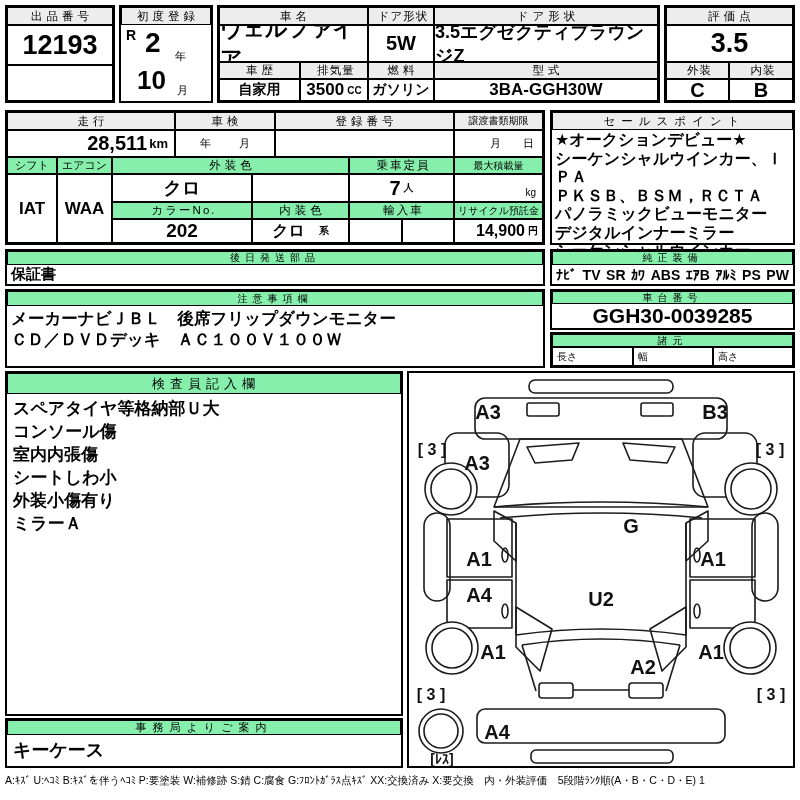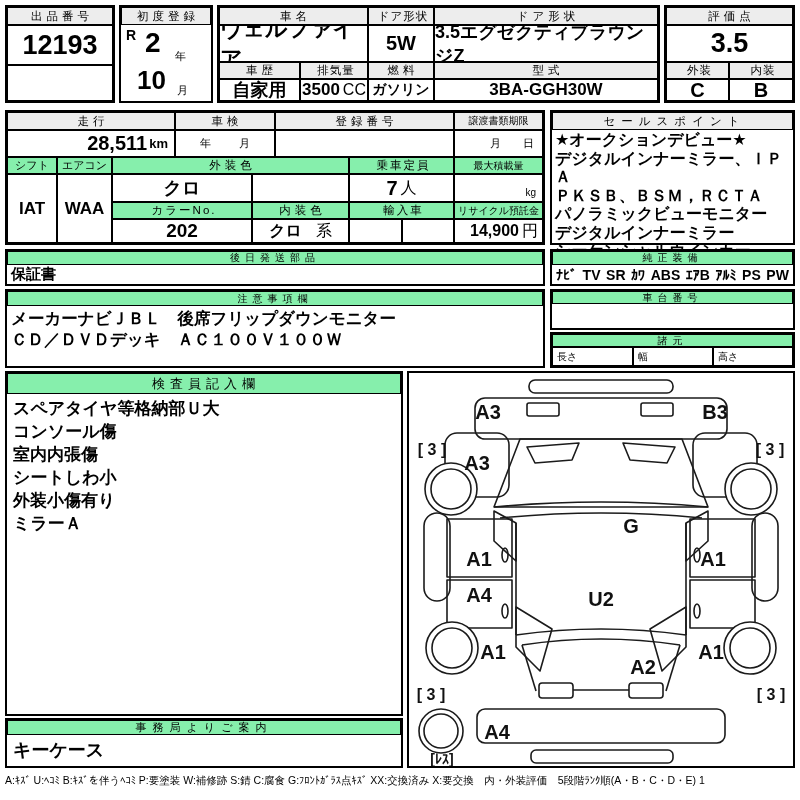--- a/index.html
+++ b/index.html
@@ -9,21 +9,21 @@
   }
   .box{position:absolute;border:2px solid #000;background:#fff;box-sizing:border-box;}
   .c{position:absolute;border:1px solid #000;box-sizing:border-box;display:flex;align-items:center;justify-content:center;overflow:hidden;}
   .h{background:#ededed;font-size:11.5px;letter-spacing:4px;padding-left:4px;}
   .hg{background:#86efac;font-size:11.5px;letter-spacing:4px;padding-left:4px;}
   .tight{letter-spacing:0;font-size:10px;padding-left:0;}
   .v{font-weight:bold;}
   .left{justify-content:flex-start;font-family:Liberation Serif, serif;}
   .right{justify-content:flex-end;}
   .nb{border:none;}
-  .unit{font-weight:normal;font-size:16px;margin-left:3px;}
+  .unit{font-weight:bold;font-size:10px;margin-left:3px;}
   .lines{position:absolute;box-sizing:border-box;font-weight:bold;}
   .dln{fill:none;stroke:#1b1b1b;stroke-width:1.6;stroke-linejoin:round;}
   .dwh{fill:#fff;stroke:#1b1b1b;stroke-width:1.6;}
   .dtx{font-weight:bold;fill:#111;text-anchor:middle;font-size:20px;font-family:inherit;}
   .dtx-s{font-size:16px;}
   .dtx-xs{font-size:14px;}
 </style>
 </head>
 <body>
 
@@ -50,21 +50,21 @@
     <div class="c h" style="left:0;top:0;width:149px;height:18px">車名</div>
     <div class="c h" style="left:149px;top:0;width:66px;height:18px;letter-spacing:1px">ドア形状</div>
     <div class="c h" style="left:215px;top:0;width:224px;height:18px">ドア形状</div>
     <div class="c v" style="left:0;top:18px;width:149px;height:37px;font-size:22px">ヴェルファイア</div>
     <div class="c v" style="left:149px;top:18px;width:66px;height:37px;font-size:20px">5W</div>
     <div class="c v" style="left:215px;top:18px;width:224px;height:37px;font-size:18px">3.5エグゼクティブラウンジZ</div>
     <div class="c h" style="left:0;top:55px;width:81px;height:17px">車歴</div>
     <div class="c h" style="left:81px;top:55px;width:68px;height:17px;letter-spacing:1px">排気量</div>
     <div class="c h" style="left:149px;top:55px;width:66px;height:17px">燃料</div>
     <div class="c h" style="left:215px;top:55px;width:224px;height:17px">型式</div>
-    <div class="c v" style="left:0;top:72px;width:81px;height:22px;font-size:18px">自家用</div>
+    <div class="c v" style="left:0;top:72px;width:81px;height:22px;font-size:14px">自家用</div>
     <div class="c v" style="left:81px;top:72px;width:68px;height:22px;font-size:17px">
       <span>3500</span>
         <span class="unit">CC</span>
     </div>
     <div class="c v" style="left:149px;top:72px;width:66px;height:22px;font-size:14px">ガソリン</div>
     <div class="c v" style="left:215px;top:72px;width:224px;height:22px;font-size:17px">3BA-GGH30W</div>
   </div>
 
   <div class="box" style="left:664px;top:5px;width:131px;height:98px">
     <div class="c h" style="left:0;top:0;width:127px;height:18px">評価点</div>
@@ -129,21 +129,21 @@
     <div class="c v right" style="left:447px;top:107px;width:89px;height:24px;font-size:16px;padding-right:4px">
       <span>14,900</span>
         <span class="unit">円</span>
     </div>
   </div>
 
   <div class="box" style="left:550px;top:110px;width:245px;height:135px">
     <div class="c h" style="left:0;top:0;width:241px;height:18px;letter-spacing:6px">セールスポイント</div>
     <div class="lines" style="left:0;top:18px;width:241px;height:113px;padding:1px 3px;font-size:16px;line-height:18.5px">
       <div>★オークションデビュー★</div>
-      <div>デジタルインナーミラー、ＩＰＡ</div>
+      <div>シーケンシャルウインカー、ＩＰＡ</div>
       <div>ＰＫＳＢ、ＢＳＭ，ＲＣＴＡ</div>
       <div>パノラミックビューモニター</div>
       <div>デジタルインナーミラー</div>
       <div>シーケンシャルウインカー</div>
     </div>
   </div>
 
   <div class="box" style="left:5px;top:249px;width:540px;height:37px">
     <div class="c hg tight" style="left:0;top:0;width:536px;height:14px;letter-spacing:5px">後日発送部品</div>
     <div class="c v left nb" style="left:0;top:14px;width:536px;height:19px;font-size:15px;padding-left:4px">保証書</div>
@@ -167,20 +167,21 @@
   <div class="box" style="left:5px;top:289px;width:540px;height:79px">
     <div class="c hg tight" style="left:0;top:0;width:536px;height:15px;letter-spacing:5px">注意事項欄</div>
     <div class="lines" style="left:0;top:15px;width:536px;height:60px;padding:2px 4px;font-size:16.5px;line-height:21px">
       <div>メーカーナビＪＢＬ　後席フリップダウンモニター</div>
       <div>ＣＤ／ＤＶＤデッキ　ＡＣ１００Ｖ１００Ｗ</div>
     </div>
   </div>
 
   <div class="box" style="left:550px;top:289px;width:245px;height:41px">
     <div class="c hg tight" style="left:0;top:0;width:241px;height:13px;letter-spacing:5px">車台番号</div>
+    <div class="c v nb" style="left:0;top:13px;width:241px;height:24px;font-size:21px">GGH30-0039285</div>
   </div>
 
   <div class="box" style="left:550px;top:332px;width:245px;height:36px">
     <div class="c hg tight" style="left:0;top:0;width:241px;height:13px;letter-spacing:5px">諸元</div>
     <div class="c left" style="left:0;top:13px;width:81px;height:19px;font-size:10px;align-items:flex-start;padding:2px 0 0 4px">長さ</div>
     <div class="c left" style="left:81px;top:13px;width:80px;height:19px;font-size:10px;align-items:flex-start;padding:2px 0 0 4px">幅</div>
     <div class="c left" style="left:161px;top:13px;width:80px;height:19px;font-size:10px;align-items:flex-start;padding:2px 0 0 4px">高さ</div>
   </div>
 
   <div class="box" style="left:5px;top:371px;width:398px;height:345px">

